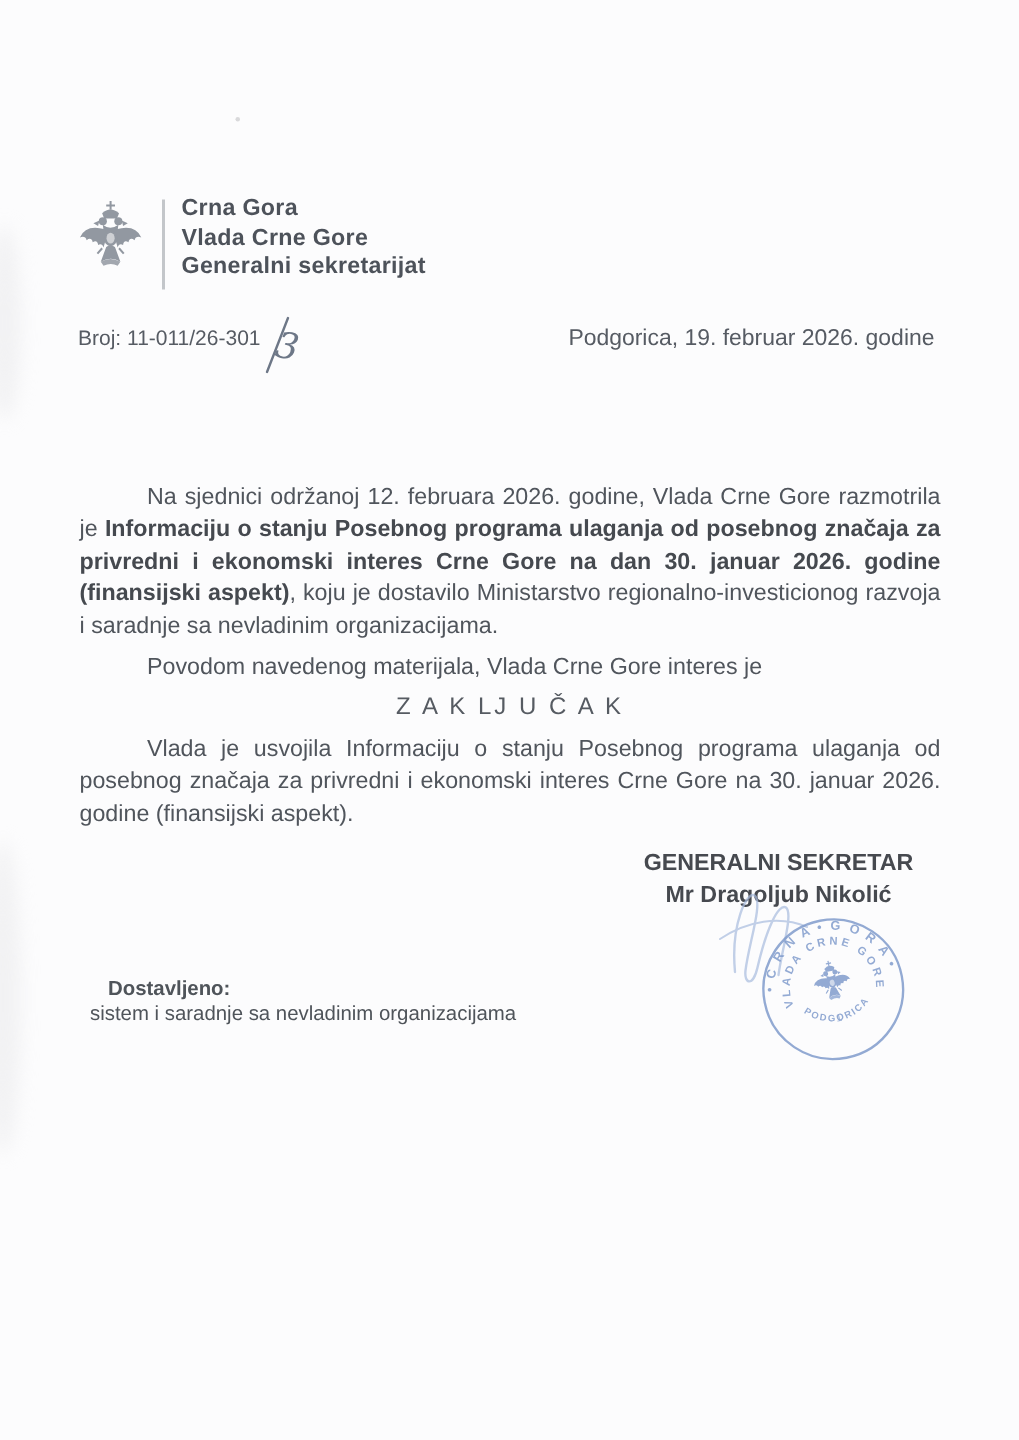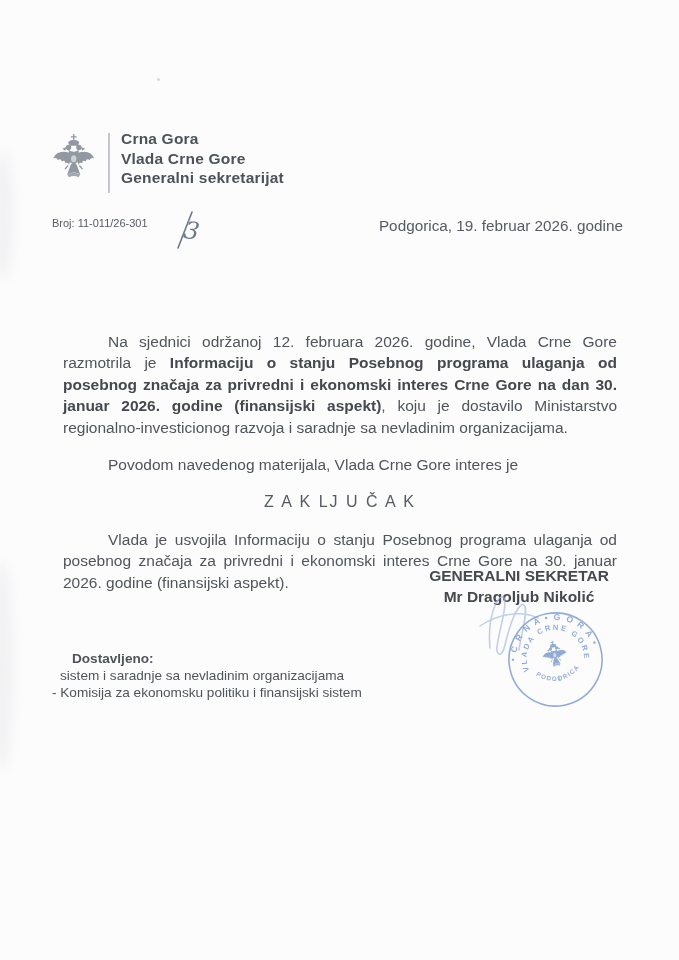--- a/index.html
+++ b/index.html
@@ -8,30 +8,30 @@
     background:#fcfcfd;overflow:hidden;
     font-family:"Liberation Sans","DejaVu Sans",sans-serif;
     color:#50555c;
   }
   
   .coat{position:absolute;left:51px;top:130px;width:45px;height:62px;}
   .hdr-divider{position:absolute;left:108px;top:133px;width:2px;height:60px;background:#c3c6ca;}
   .org{position:absolute;left:121px;top:129px;font-size:15.5px;font-weight:700;
        line-height:19.5px;color:#4d525a;letter-spacing:.2px;}
   
-  .broj{position:absolute;left:52px;top:217px;font-size:11px;color:#565b63;}
+  .broj{position:absolute;left:52px;top:217px;font-size:14px;color:#565b63;}
   .hand{position:absolute;left:171px;top:208px;width:46px;height:46px;}
   .hand .digit{position:absolute;left:13px;top:9px;font-family:"DejaVu Serif",serif;
        font-style:italic;font-size:24px;color:#6d7787;transform:rotate(10deg);}
   .date{position:absolute;left:370px;top:217px;width:253px;text-align:right;
        font-size:15.3px;color:#565b63;}
   
   .bodytext{position:absolute;left:47px;top:315px;width:586px;
        font-size:15.5px;line-height:21.4px;text-align:justify;color:#50555c;}
-  .bodytext p{margin:16px;text-indent:45px;}
+  .bodytext p{margin:6px;text-indent:45px;}
   .bodytext b{color:#45494f;}
   .zakljucak{margin:12px 0 14px 0;text-align:center;text-indent:0 !important;
        font-weight:400;font-size:16px;letter-spacing:2px;color:#565b62;}
   
   .sig{position:absolute;left:410px;top:566px;width:218px;text-align:center;
        font-weight:700;font-size:15.5px;line-height:20.5px;color:#46494f;}
   
   .stamp{position:absolute;left:506px;top:610px;width:99px;height:99px;
        transform:rotate(-11deg);opacity:.82;}
   .squiggle{position:absolute;left:468px;top:584px;width:112px;height:88px;opacity:.7;}
@@ -133,16 +133,15 @@
     </text>
     <g fill="#7d99cb">
       <use href="#eagle" x="36" y="30" width="28" height="34"></use>
     </g>
     <text x="50" y="72" font-size="7" fill="#7d99cb" text-anchor="middle" font-family="Liberation Sans, sans-serif">1</text>
   </svg>
 
   <div class="dist">
     <div class="lbl">Dostavljeno:</div>
     <div class="cont">sistem i saradnje sa nevladinim organizacijama</div>
-    <div>- Komisija za ekonomsku politiku i finansijski sistem</div>
   </div>
 
 </div>
 
 </body></html>

